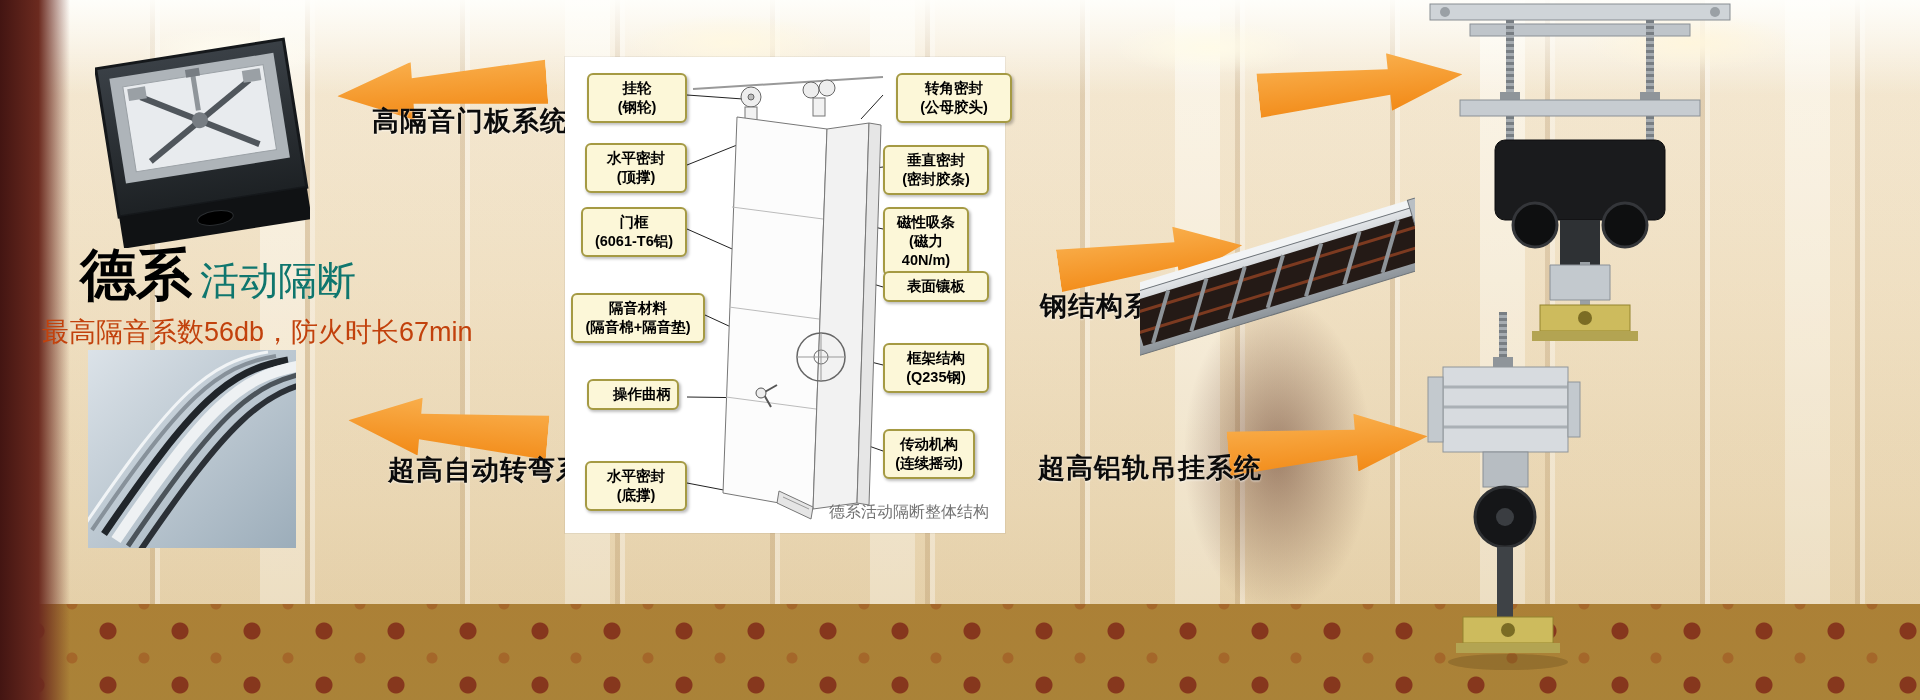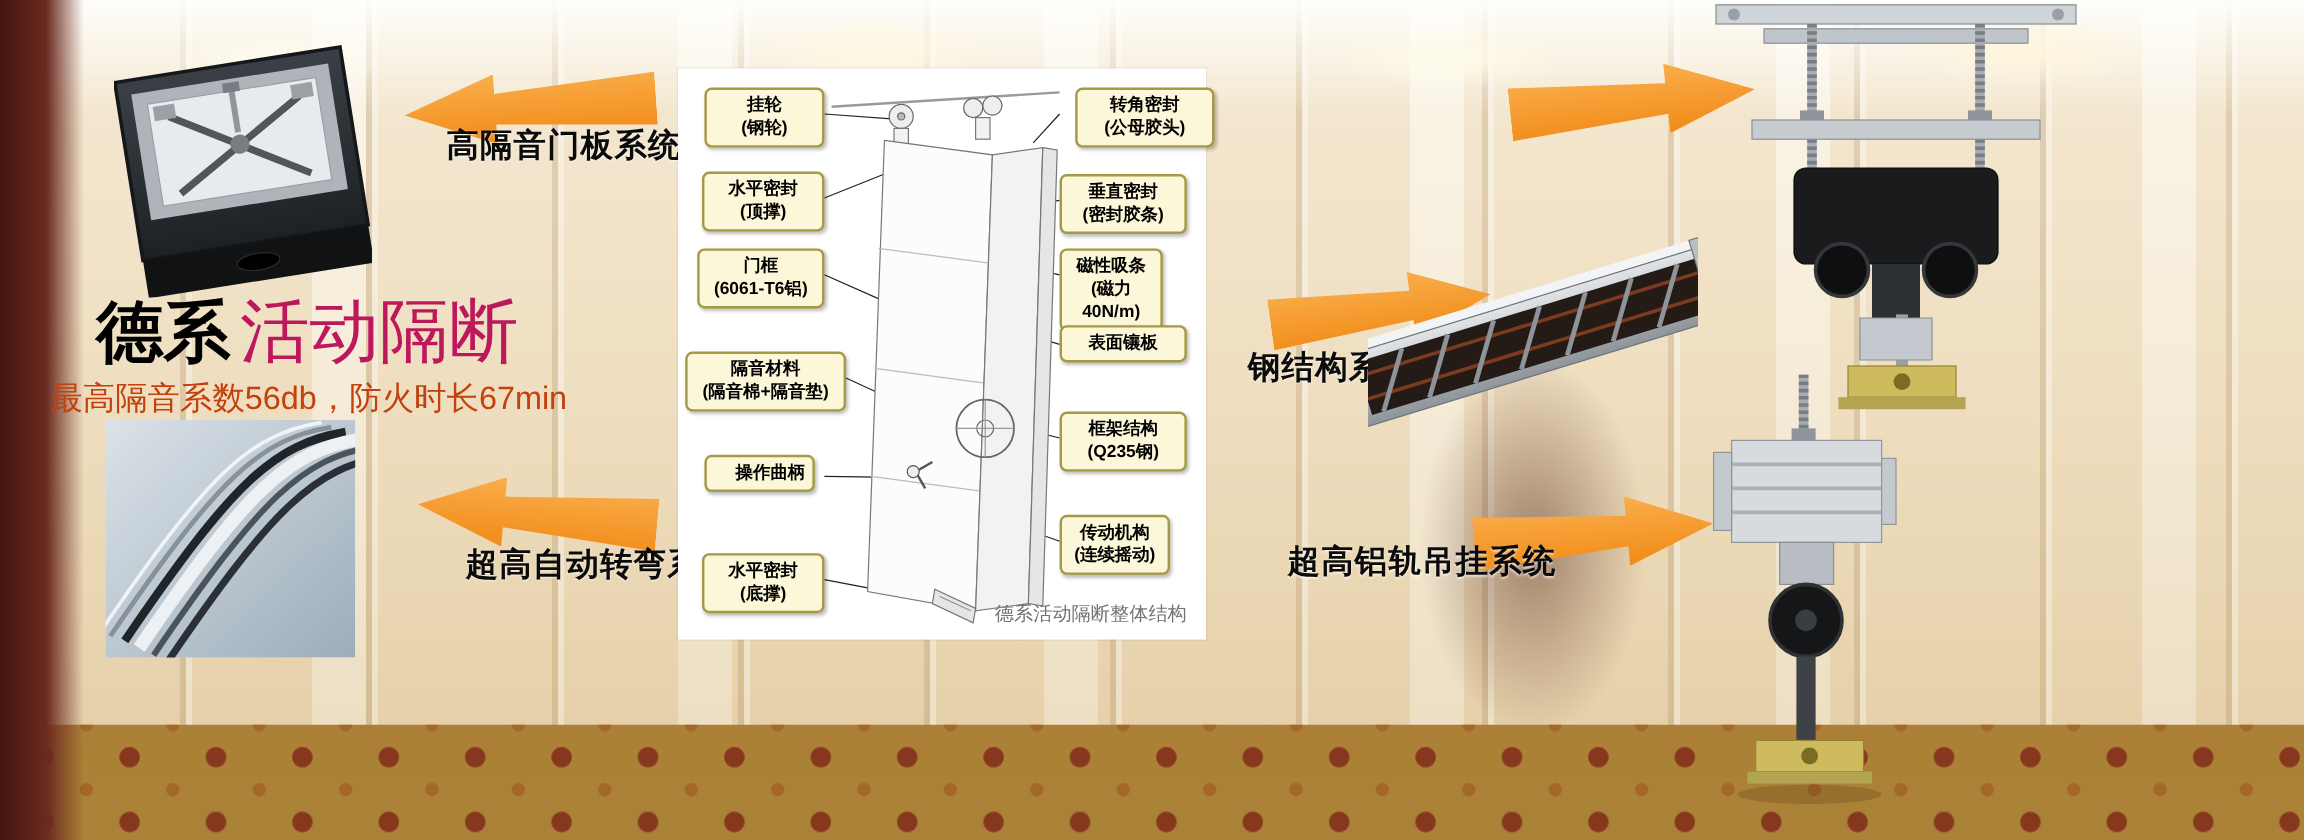--- a/index.html
+++ b/index.html
@@ -37,21 +37,21 @@
   .arrow{position:absolute;background:linear-gradient(180deg,#F9AE4B,#F28A17);}
   .arrow-left{clip-path:polygon(0% 50%, 36% 0%, 36% 28%, 100% 12%, 100% 88%, 36% 72%, 36% 100%);}
   .arrow-right{clip-path:polygon(100% 50%, 64% 0%, 64% 28%, 0% 12%, 0% 88%, 64% 72%, 64% 100%);}
 
   .system-label{position:absolute;font-size:27px;font-weight:bold;color:#0b0b0b;letter-spacing:1px;
     text-shadow:0 1px 2px rgba(255,255,255,0.65);white-space:nowrap;}
 
   
   .hero-title{position:absolute;left:80px;top:238px;white-space:nowrap;}
   .hero-title .t-bold{font-size:56px;font-weight:800;color:#000;}
-  .hero-title .t-light{font-size:58px;font-weight:500;color:#be185d;margin-left:8px;font-family:Liberation Mono, monospace;}
+  .hero-title .t-light{font-size:39px;font-weight:500;color:#0f766e;margin-left:8px;font-family:Liberation Mono, monospace;}
   .hero-subtitle{position:absolute;left:42px;top:314px;font-size:27px;color:#c2410c;white-space:nowrap;}
 
   
   .diagram-panel{position:absolute;left:565px;top:57px;width:440px;height:476px;background:#ffffff;
     box-shadow:0 0 0 1px rgba(0,0,0,0.05);}
   .diagram-svg{position:absolute;left:0;top:0;}
   .callout{position:absolute;background:#FCF7D8;border:2px solid #A59A43;border-radius:6px;
     padding:4px 5px;text-align:center;font-weight:bold;font-size:14.5px;line-height:1.3;color:#000;
     box-shadow:1.5px 2px 3px rgba(0,0,0,0.25);}
   .callout span{display:block;}
@@ -277,21 +277,21 @@
         <line x1="120" y1="124" x2="150" y2="78" stroke="#8d9398" stroke-width="4"></line>
         <line x1="160" y1="124" x2="190" y2="78" stroke="#8d9398" stroke-width="4"></line>
         <line x1="200" y1="124" x2="230" y2="78" stroke="#8d9398" stroke-width="4"></line>
         <line x1="240" y1="124" x2="270" y2="78" stroke="#8d9398" stroke-width="4"></line>
         <rect x="285" y="62" width="14" height="70" fill="#b9bfc4" stroke="#6d7378"></rect>
       </g>
     </svg>
   </div>
 
   <div class="arrow arrow-right" style="left:1228px;top:416px;width:200px;height:58px;transform:rotate(-5deg);"></div>
-  <div class="system-label" style="left:1038px;top:450px;margin-left:35px;">超高铝轨吊挂系统</div>
+  <div class="system-label" style="left:1038px;top:450px;">超高铝轨吊挂系统</div>
 
   <div class="photo" style="left:1398px;top:312px;">
     <svg width="230" height="385" viewBox="0 0 230 385">
       <line x1="105" y1="0" x2="105" y2="50" stroke="#a6acb1" stroke-width="8"></line>
       <line x1="105" y1="0" x2="105" y2="50" stroke="#787e83" stroke-width="8" stroke-dasharray="3 3"></line>
       <rect x="95" y="45" width="20" height="12" fill="#8f959a"></rect>
       <rect x="45" y="55" width="125" height="85" fill="#d7dbdf" stroke="#8f959a"></rect>
       <line x1="45" y1="75" x2="170" y2="75" stroke="#aab0b5" stroke-width="3"></line>
       <line x1="45" y1="95" x2="170" y2="95" stroke="#aab0b5" stroke-width="3"></line>
       <line x1="45" y1="115" x2="170" y2="115" stroke="#aab0b5" stroke-width="3"></line>

